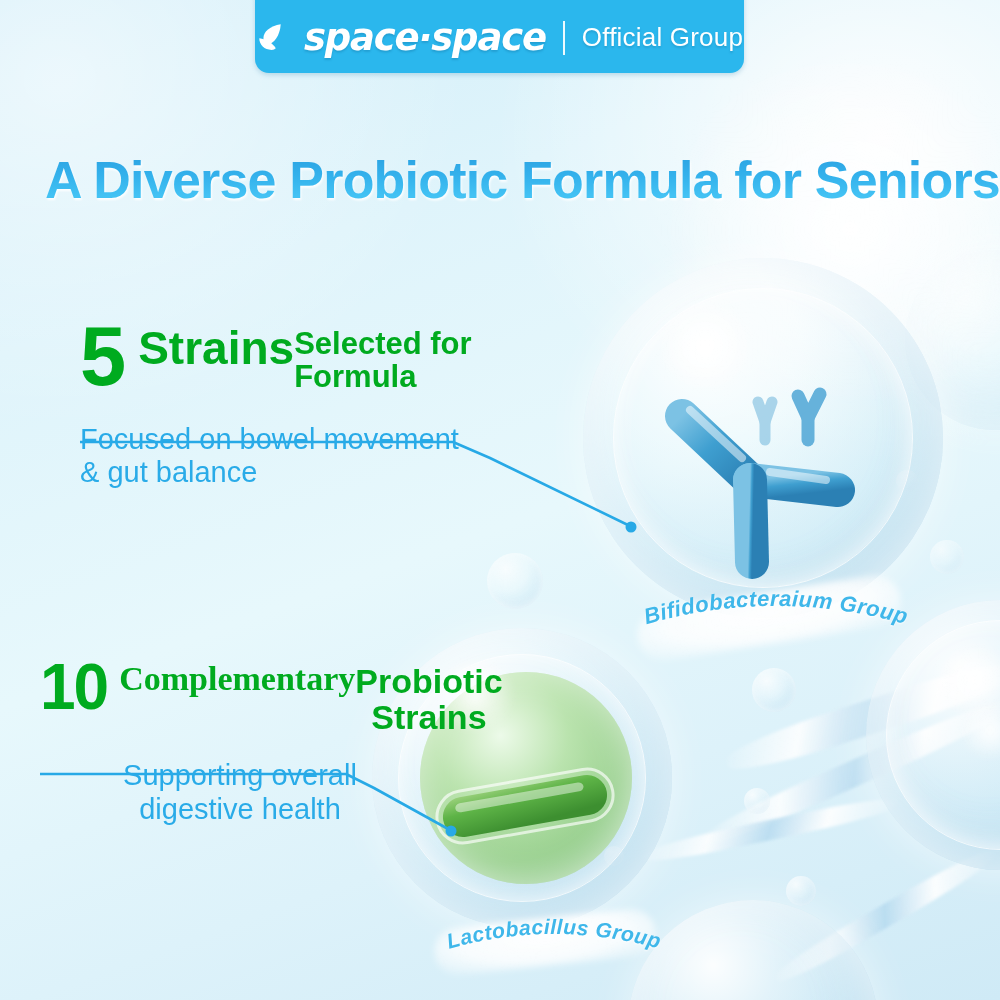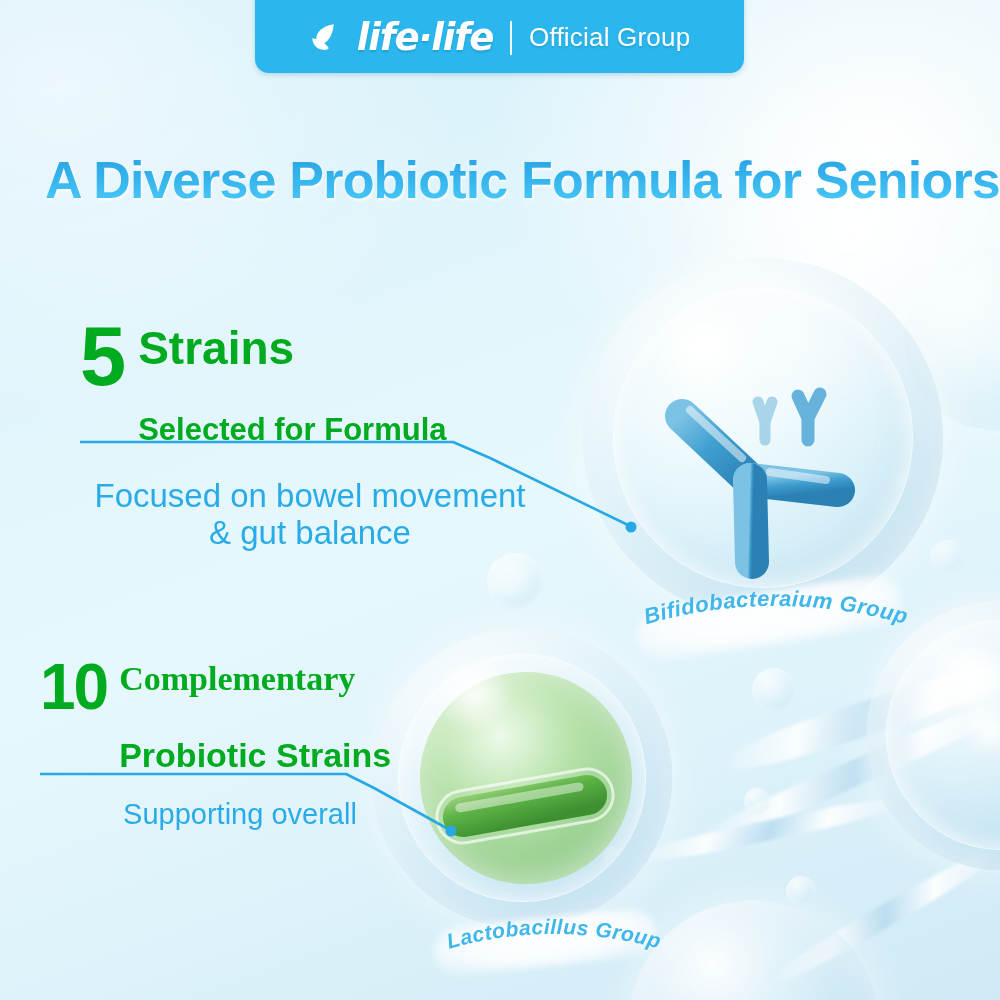--- a/index.html
+++ b/index.html
@@ -89,34 +89,34 @@
   }
 
   
   .feature { position:absolute; }
 
   .feat-head { display:flex; align-items:flex-start; }
   .big-num {
     color:#00ab1f; font-weight:700; line-height:0.86;
     letter-spacing:-2px;
   }
-  .feat-lines { display:flex; flex-direction:column;gap:40px; }
+  .feat-lines { display:flex; flex-direction:row; }
   .feat-l1 { color:#00ab1f; font-weight:700; line-height:1.0; }
   .feat-l2 { color:#00ab1f; font-weight:700; line-height:1.05; }
 
   .feat-sub {
     color:#29abe8; font-weight:400; line-height:1.15;
   }
 
   
   #feature-strains { left:80px; top:325px; width:460px; }
   #feature-strains .big-num { font-size:83px; margin-right:14px; margin-top:-4px; }
   #feature-strains .feat-l1 { font-size:46px; }
   #feature-strains .feat-l2 { font-size:31px; margin-top:3px; }
-  #feature-strains .feat-sub { font-size:33px; text-align:center; margin-top:30px; }
+  #feature-strains .feat-sub { font-size:29px; margin-top:30px; }
 
   
   #feature-complementary { left:40px; top:662px; width:400px; }
   #feature-complementary .big-num { font-size:64px; margin-right:12px; margin-top:-2px; }
   #feature-complementary .feat-l1 { font-size:34px;font-family:Liberation Serif, serif; }
   #feature-complementary .feat-l2 { font-size:34px; margin-top:2px;text-align:center; }
   #feature-complementary .feat-sub { font-size:29px; text-align:center; margin-top:24px; }
 
   .connector { position:absolute; overflow:visible; }
 
@@ -165,21 +165,21 @@
   <div class="deco minibub" style="left:604px; top:846px; width:20px; height:20px; opacity:0.7;"></div>
   <div class="deco minibub" style="left:930px; top:540px; width:34px; height:34px; opacity:0.6;"></div>
   <div class="deco minibub" style="left:896px; top:470px; width:22px; height:22px; opacity:0.55;"></div>
 
   <div id="header-banner">
     <div class="brand-row">
       <svg class="leaf-mark" viewBox="0 0 40 40">
         <path d="M30 4 C17 6 9 13 9 21 C9 25 11 28 14 29 C22 27 29 18 30 4 Z" fill="#ffffff"></path>
         <path d="M4 21 C4 29 10 35 19 35 C21 35 23 34 24 33 C20 27 13 22 4 21 Z" fill="#ffffff"></path>
       </svg>
-      <span class="brand-word">life·life</span>
+      <span class="brand-word">space·space</span>
       <span class="brand-div"></span>
       <span class="store-word">Official Group</span>
     </div>
   </div>
 
   <div id="headline">A Diverse Probiotic Formula for Seniors</div>
 
   <div class="deco bigsphere" style="left:583px; top:258px; width:360px; height:360px;"></div>
   <div class="deco ring" style="left:613px; top:288px; width:300px; height:300px;"></div>
   <div class="deco glow" style="left:650px; top:300px; width:110px; height:90px;"></div>
@@ -281,16 +281,17 @@
   <div class="feature" id="feature-complementary">
     <div class="feat-head">
       <span class="big-num">10</span>
       <span class="feat-lines">
         <span class="feat-l1">Complementary</span>
         <span class="feat-l2">Probiotic Strains</span>
       </span>
     </div>
     <div class="feat-sub">
       <div>Supporting overall</div>
+      <div>digestive health</div>
     </div>
   </div>
 
 </div>
 
 </body></html>

